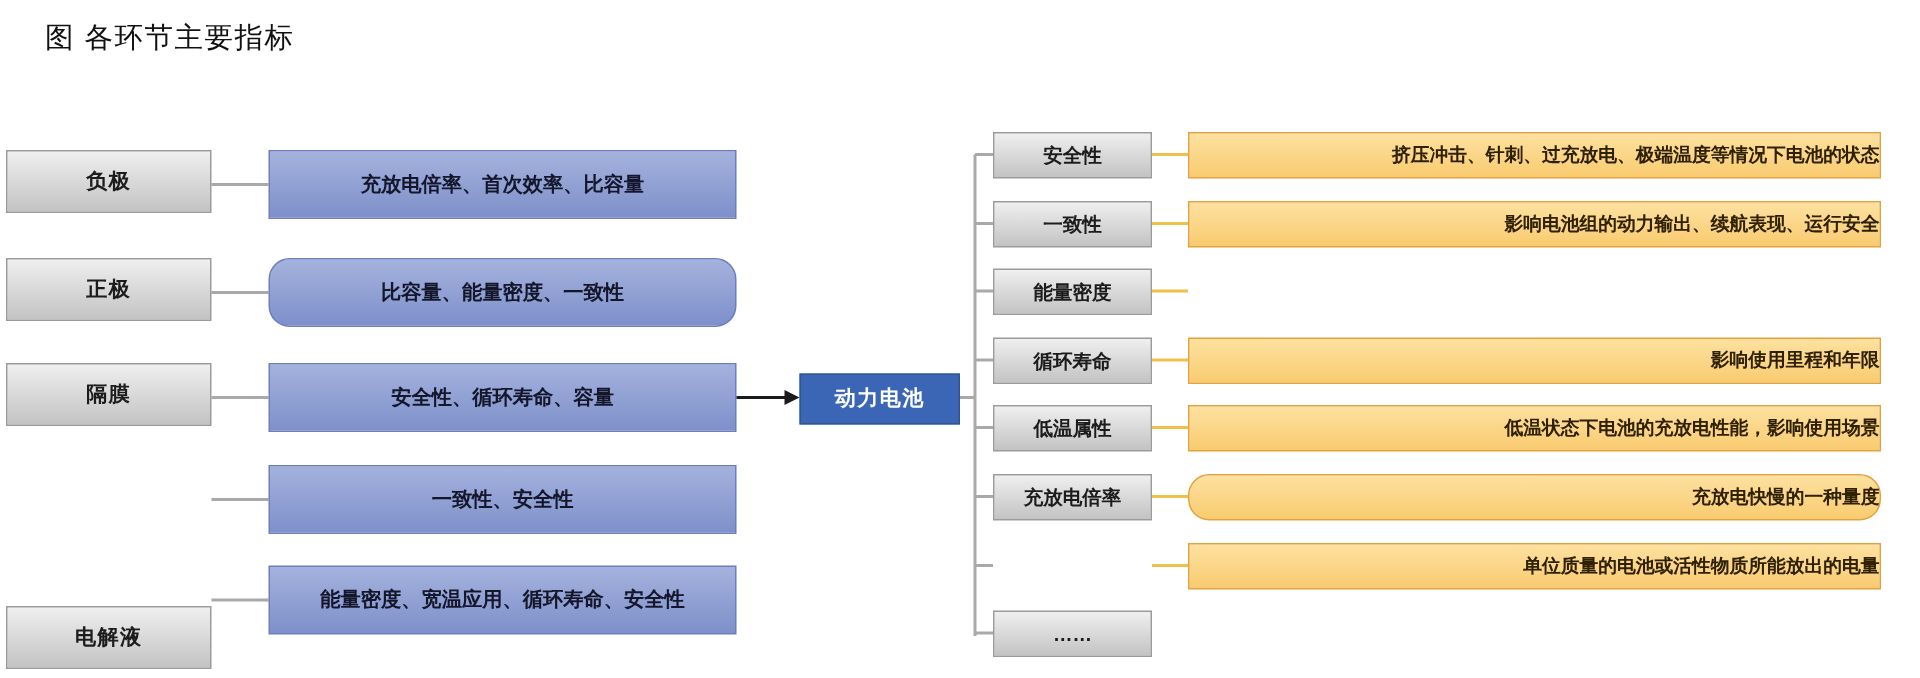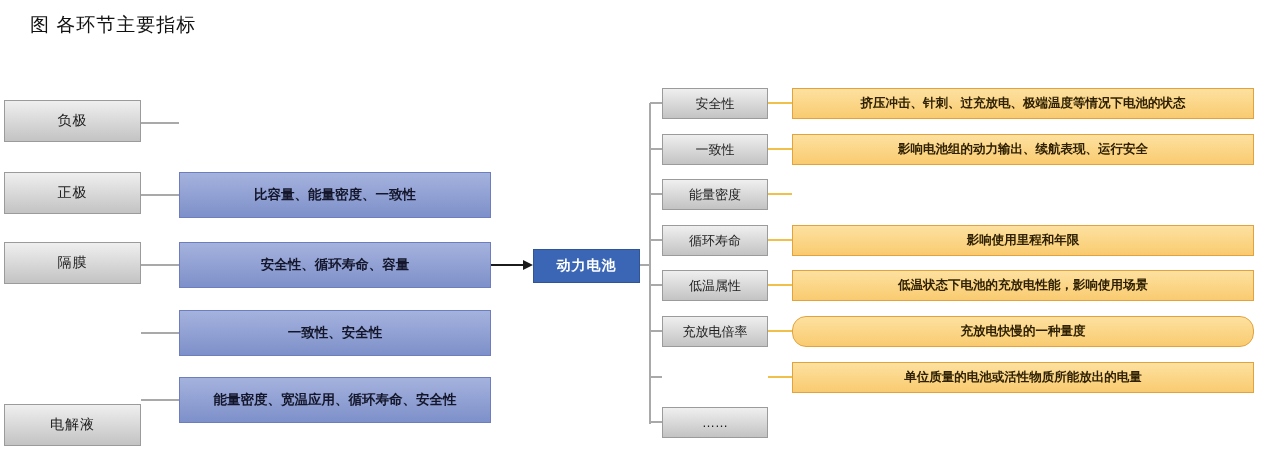--- a/index.html
+++ b/index.html
@@ -13,35 +13,35 @@
     left:30px;top:12px;font-size:19px;font-weight:normal;color:#111111;
     letter-spacing:1px;
   }
   .node{
     display:flex;align-items:center;justify-content:center;
     box-sizing:border-box;text-align:center;
   }
   .gray-box{
     background:linear-gradient(#efefef,#c3c3c3);
     border:1px solid #9b9b9b;
-    color:#1c1c1c;font-weight:normal;text-align:center;
+    color:#1c1c1c;font-weight:bold;text-align:center;
   }
   .left-label{width:137px;height:42px;left:4px;font-size:14px;letter-spacing:1px;}
   .blue-box{
     left:179px;width:312px;height:46px;
     background:linear-gradient(#a4b2dd,#7e90ca);
     border:1px solid #6d7dbd;
     color:#14172b;font-weight:bold;font-size:13.5px;
   }
   .right-label{left:662px;width:106px;height:31px;font-size:13px;}
   .orange-box{
     left:792px;width:462px;height:31px;
     background:linear-gradient(#fde1a0,#f9cb70);
     border:1px solid #e3a23d;
-    color:#2f2000;font-weight:bold;font-size:12.5px;
+    color:#2f2000;font-weight:bold;font-size:12.5px;justify-content:flex-end;
   }
   .center-box{
     left:533px;top:249px;width:107px;height:34px;
     background:#3a66b5;border:1px solid #2f5597;
     color:#ffffff;font-weight:bold;font-size:14px;
     display:flex;align-items:center;justify-content:center;
     letter-spacing:1px;box-sizing:border-box;
   }
   .hline{height:2px;background:#a9a9a9;}
   .yline{height:2px;background:#f0c04a;}
@@ -57,26 +57,29 @@
 <body>
 
 <div id="canvas">
 
   <div class="abs title">图 各环节主要指标</div>
 
   <div class="abs hline" style="left:141px;top:122px;width:38px;"></div>
   <div class="abs node gray-box left-label" style="top:100px;">
       <span>负极</span>
     </div>
+  <div class="abs node blue-box" style="top:100px;">
+      <span>充放电倍率、首次效率、比容量</span>
+    </div>
 
   <div class="abs hline" style="left:141px;top:194px;width:38px;"></div>
   <div class="abs node gray-box left-label" style="top:172px;">
       <span>正极</span>
     </div>
-  <div class="abs node blue-box" style="top:172px;">
+  <div class="abs node blue-box" style="top:172px;border-radius:14px;">
       <span>比容量、能量密度、一致性</span>
     </div>
 
   <div class="abs hline" style="left:141px;top:264px;width:38px;"></div>
   <div class="abs node gray-box left-label" style="top:242px;">
       <span>隔膜</span>
     </div>
   <div class="abs node blue-box" style="top:242px;">
       <span>安全性、循环寿命、容量</span>
     </div>

